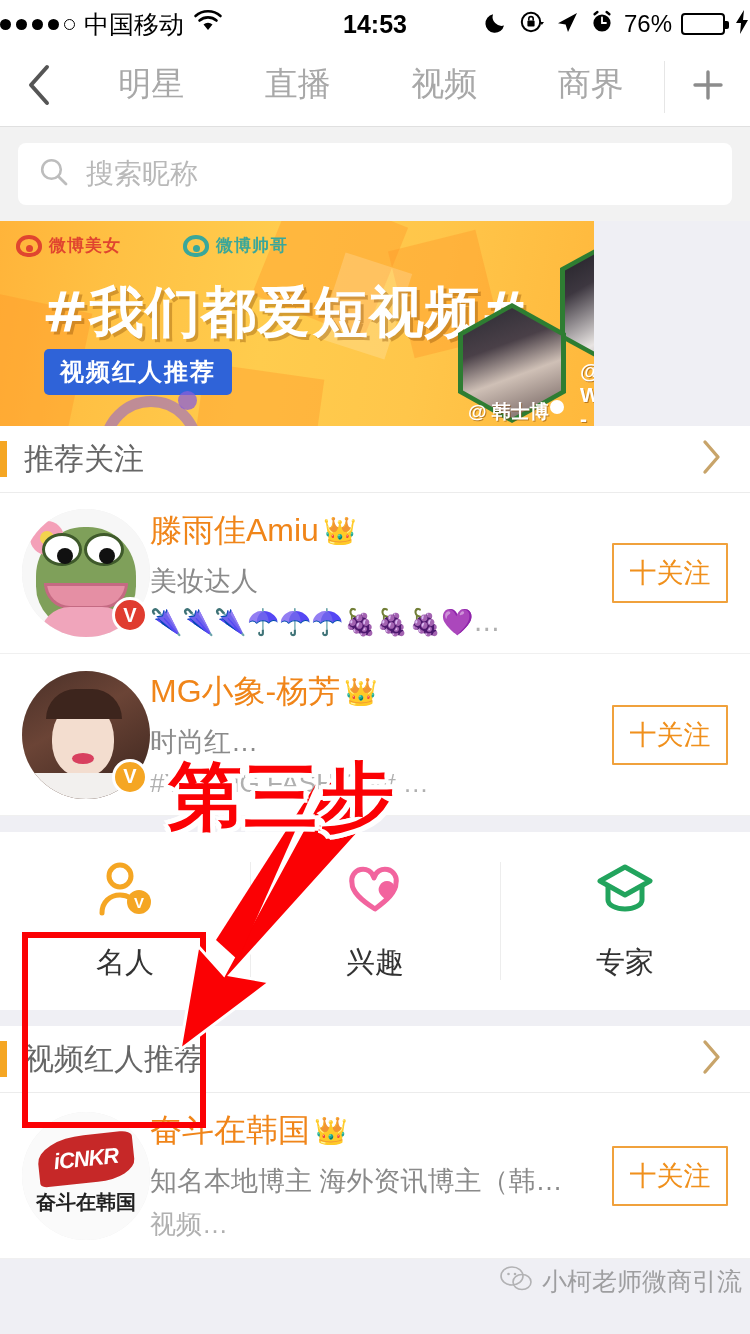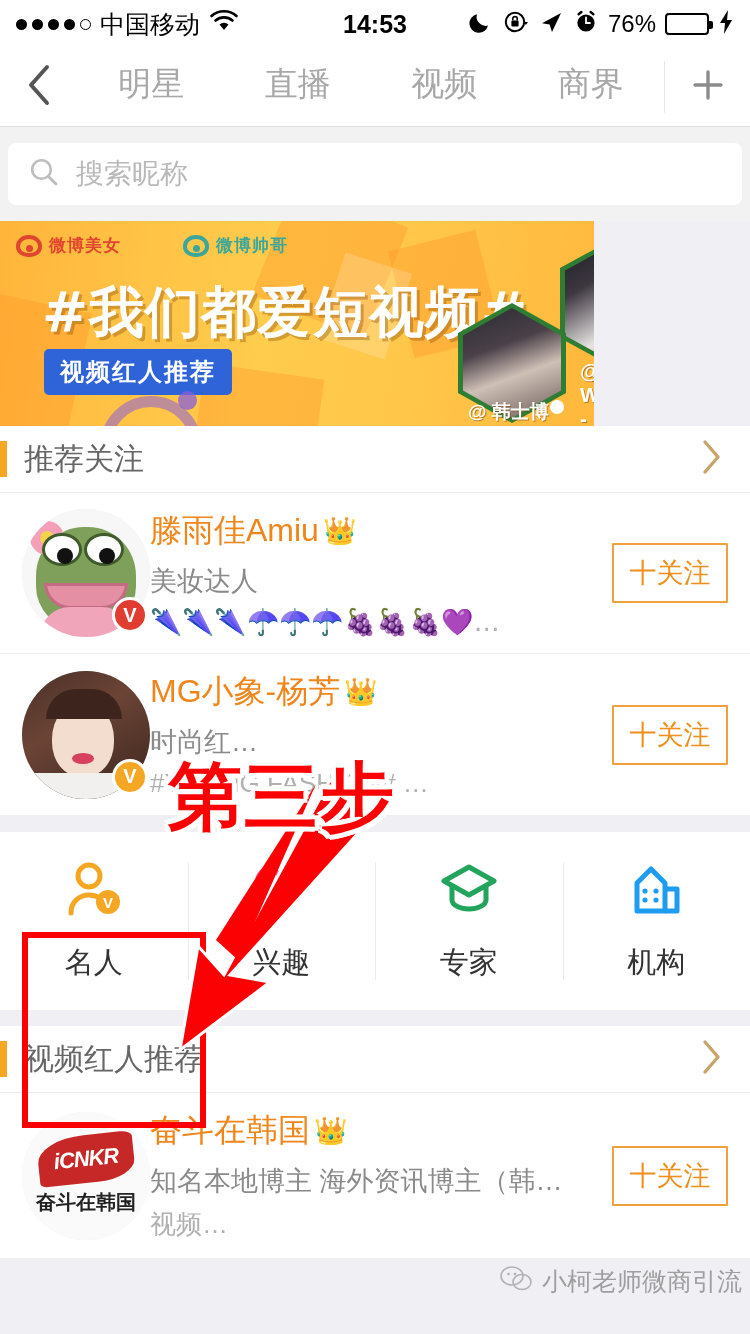--- a/index.html
+++ b/index.html
@@ -7,21 +7,21 @@
     width:750px;height:1334px;overflow:hidden;
     background:#efeff4;
     font-family:"Liberation Sans","DejaVu Sans",sans-serif;
     -webkit-font-smoothing:antialiased;
   }
   .phone{position:relative;width:750px;height:1334px;background:#efeff4;overflow:hidden;}
 
   
   .statusbar{
     position:relative;height:48px;background:#ffffff;
-    display:flex;align-items:center;padding:0 16px;box-sizing:border-box;
+    display:flex;align-items:center;padding:0 0;box-sizing:border-box;
   }
   .sb-left{display:flex;align-items:center;gap:9px;}
   .dots{display:flex;align-items:center;gap:5px;}
   .dot{width:11px;height:11px;border-radius:50%;background:#000;}
   .dot.hollow{background:transparent;border:1.6px solid #000;box-sizing:border-box;}
   .carrier{font-size:25px;color:#000;letter-spacing:0px;}
   .sb-center{position:absolute;left:0;right:0;text-align:center;font-size:25px;font-weight:bold;color:#000;pointer-events:none;}
   .sb-right{margin-left:auto;display:flex;align-items:center;gap:9px;z-index:2;}
   .batt-pct{font-size:24px;color:#000;}
   .batt{
@@ -46,21 +46,21 @@
   .tab .underline{
     position:absolute;left:50%;transform:translateX(-50%);bottom:-10px;
     width:48px;height:7px;border-radius:4px;background:#f5a623;
   }
   .plus-btn{
     width:86px;flex:none;display:flex;align-items:center;justify-content:center;
     border-left:1px solid #e6e6e6;height:52px;box-sizing:border-box;
   }
 
   
-  .searchwrap{background:#f2f2f2;padding:16px 8px 16px;font-family:Liberation Mono, monospace;}
+  .searchwrap{background:#f2f2f2;padding:16px 18px 16px;font-family:Liberation Mono, monospace;}
   .searchbox{
     height:62px;background:#fff;border-radius:8px;display:flex;align-items:center;
     padding:0 20px;gap:16px;
   }
   .search-ph{font-size:28px;color:#b9b9b9;}
 
   
   .banner{position:relative;width:594px;height:205px;overflow:hidden;
     background:linear-gradient(100deg,#ffb43a 0%,#ffc043 18%,#ffcc4d 45%,#ffc64a 70%,#ffb83c 100%);
   }
@@ -422,33 +422,20 @@
     </div>
     <div class="navcell">
       <span>
         <svg width="62" height="62" viewBox="0 0 62 62">
           <path d="M31 8 L56 22 L31 36 L6 22 Z" fill="none" stroke="#22a45d" stroke-width="5" stroke-linejoin="round"></path>
           <path d="M14 27v14c0 5 8 9 17 9s17-4 17-9V27" fill="none" stroke="#22a45d" stroke-width="5" stroke-linejoin="round"></path>
         </svg>
       </span>
       <span class="navlabel">专家</span>
     </div>
-    <div class="navcell">
-      <span>
-        <svg width="62" height="62" viewBox="0 0 62 62">
-          <path d="M12 24 L26 10 L40 24 V52 H12 Z" fill="none" stroke="#1e9cf0" stroke-width="5" stroke-linejoin="round"></path>
-          <path d="M40 30 H52 V52 H40" fill="none" stroke="#1e9cf0" stroke-width="5" stroke-linejoin="round"></path>
-          <circle cx="20" cy="32" r="2.6" fill="#1e9cf0"></circle>
-            <circle cx="31" cy="32" r="2.6" fill="#1e9cf0"></circle>
-          <circle cx="20" cy="41" r="2.6" fill="#1e9cf0"></circle>
-            <circle cx="31" cy="41" r="2.6" fill="#1e9cf0"></circle>
-        </svg>
-      </span>
-      <span class="navlabel">机构</span>
-    </div>
   </div>
 
   <div class="gap"></div>
 
   <div class="sec-head">
     <span class="sec-bar"></span>
     <span class="sec-title">视频红人推荐</span>
     <span class="sec-arrow">
       <svg width="24" height="38" viewBox="0 0 24 38">
           <path d="M5 4 L18 19 L5 34" stroke="#c8a46a" stroke-width="3.4" fill="none" stroke-linecap="round" stroke-linejoin="round"></path>

